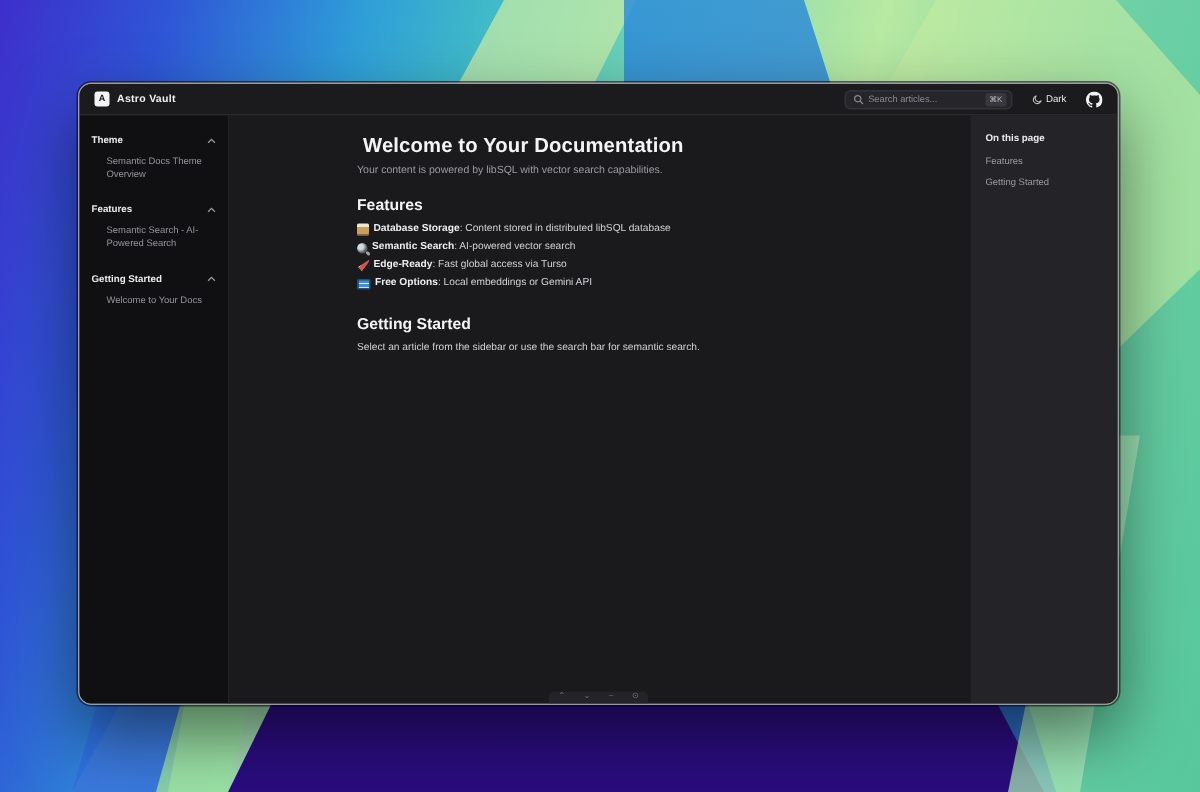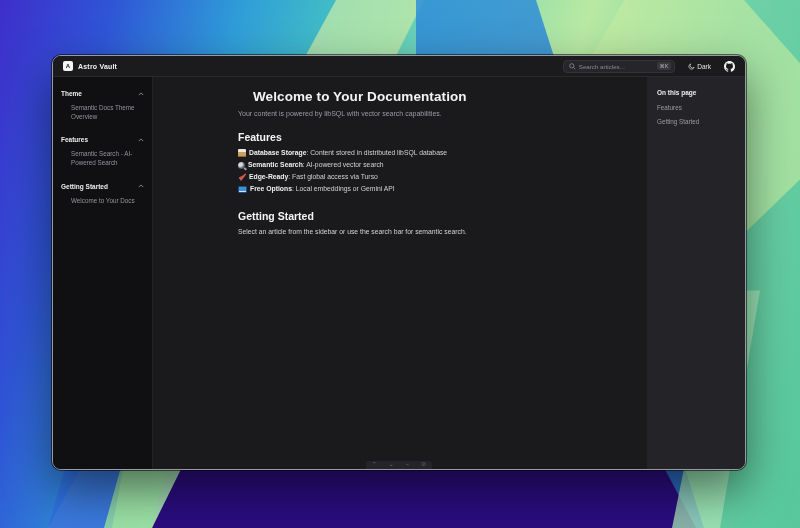--- a/index.html
+++ b/index.html
@@ -43,21 +43,21 @@
   .wbody { flex:1; display:flex; min-height:0; }
 
   nav.sidebar { flex:0 0 100px; background:#101012; border-right:1px solid #232327; padding:13px 8px 8px 8px; overflow:hidden; }
   .sb-section { margin-bottom:15px; }
   .sb-head { display:flex; align-items:center; justify-content:space-between; cursor:pointer; }
   .sb-head span { font-size:6.5px; font-weight:bold; color:#ececef; }
   .sb-item { display:block; margin-top:6px; padding-left:10px; font-size:6.3px; line-height:1.45;
     color:#94949b; text-decoration:none; cursor:pointer; }
 
   main.content { flex:1; background:#1a1a1c; padding:12px 20px 0 85px; overflow:hidden; }
-  .content h1 { font-size:13.5px; font-weight:bold; color:#f4f4f6; margin:0 15px 6px; letter-spacing:.1px; }
+  .content h1 { font-size:13.5px; font-weight:bold; color:#f4f4f6; margin:0 4px 6px; letter-spacing:.1px; }
   .intro { font-size:7px; color:#9b9ba2; margin:0 0 0; }
   .content h2 { font-size:10.5px; font-weight:bold; color:#f4f4f6; margin:14px 0 6px; }
   .content h2.gs { margin-top:17px; }
   ul.features { list-style:none; margin:0; padding:0; }
   ul.features li { display:flex; align-items:center; gap:3px; margin:0 0 3.5px; font-size:6.8px;
     color:#d2d2d6; line-height:1.25; }
   ul.features b { color:#f0f0f3; }
   .gs-text { font-size:6.8px; color:#d2d2d6; }
 
   

